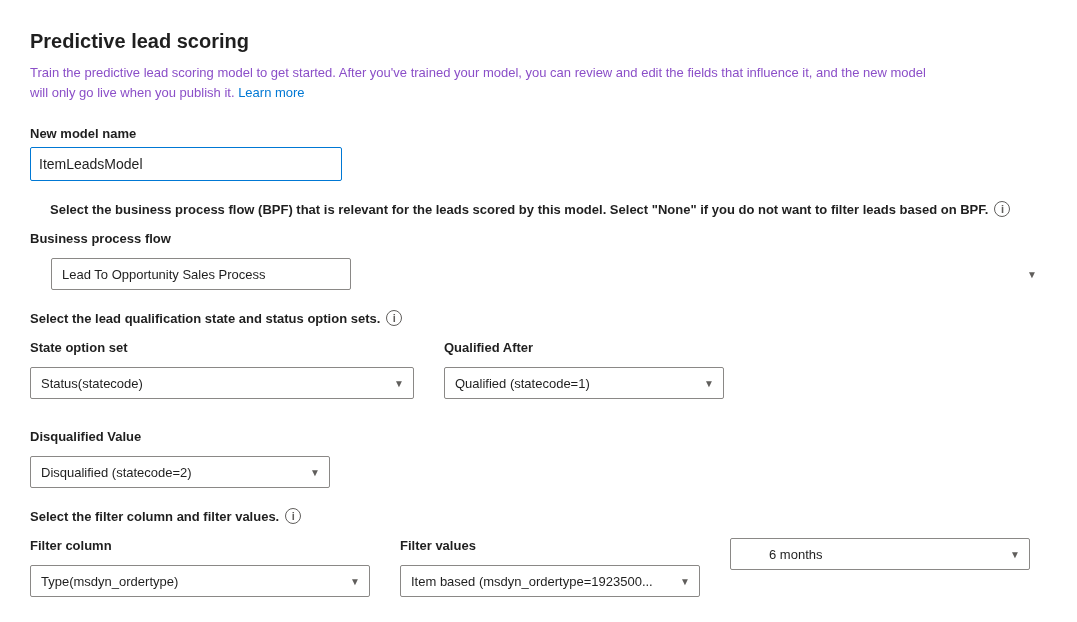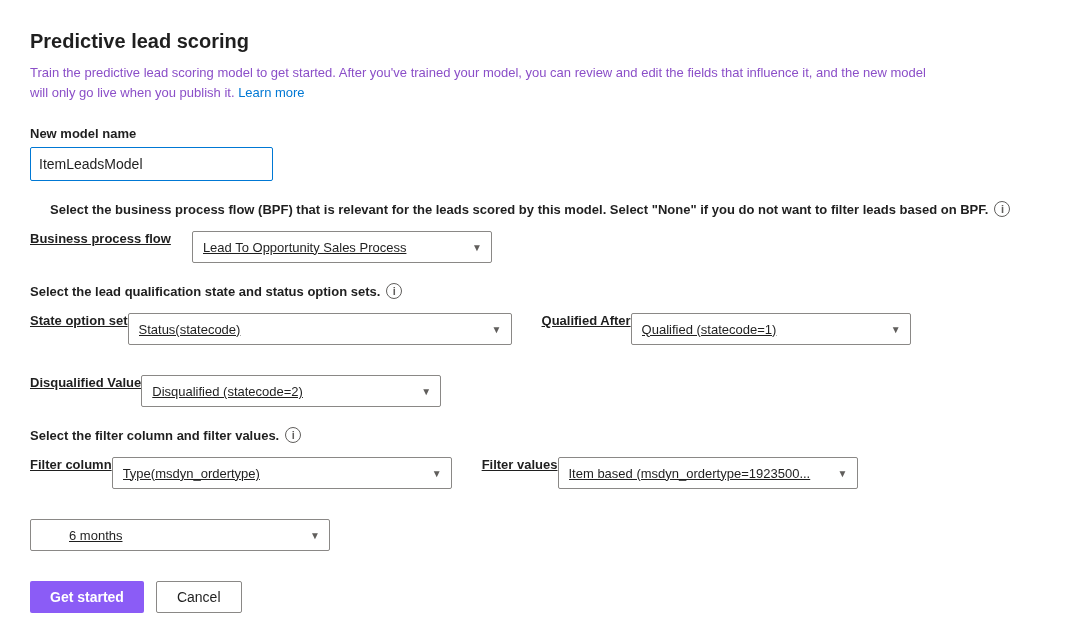--- a/index.html
+++ b/index.html
@@ -31,21 +31,21 @@
     .section {
       margin-bottom: 20px;
     }
     .field-label {
       font-size: 13px;
       font-weight: 600;
       margin-bottom: 6px;
       color: #1f1f1f;
     }
     .text-input {
-      width: 243px;
+      width: 312px;
       height: 32px;
       border: 1px solid #0078d4;
       border-radius: 2px;
       padding: 16px 8px;
       font-size: 14px;
       color: #1f1f1f;
       outline: none;
     }
     .bpf-instruction {
       font-size: 13px;
@@ -105,21 +105,22 @@
     .dropdown-filter-val { width: 300px; }
     .dropdown-months { width: 300px; padding-left: 38px; }
 
     .row-fields {
       display: flex;
       gap: 30px;
       flex-wrap: wrap;
     }
     .field-group {
       display: flex;
-      text-decoration: underline;
+      flex-direction: column;
+      gap: 6px;
     }
     .section-divider {
       margin-bottom: 20px;
     }
     .section-instruction {
       font-size: 13px;
       font-weight: 600;
       margin-bottom: 14px;
       display: flex;
       align-items: center;

